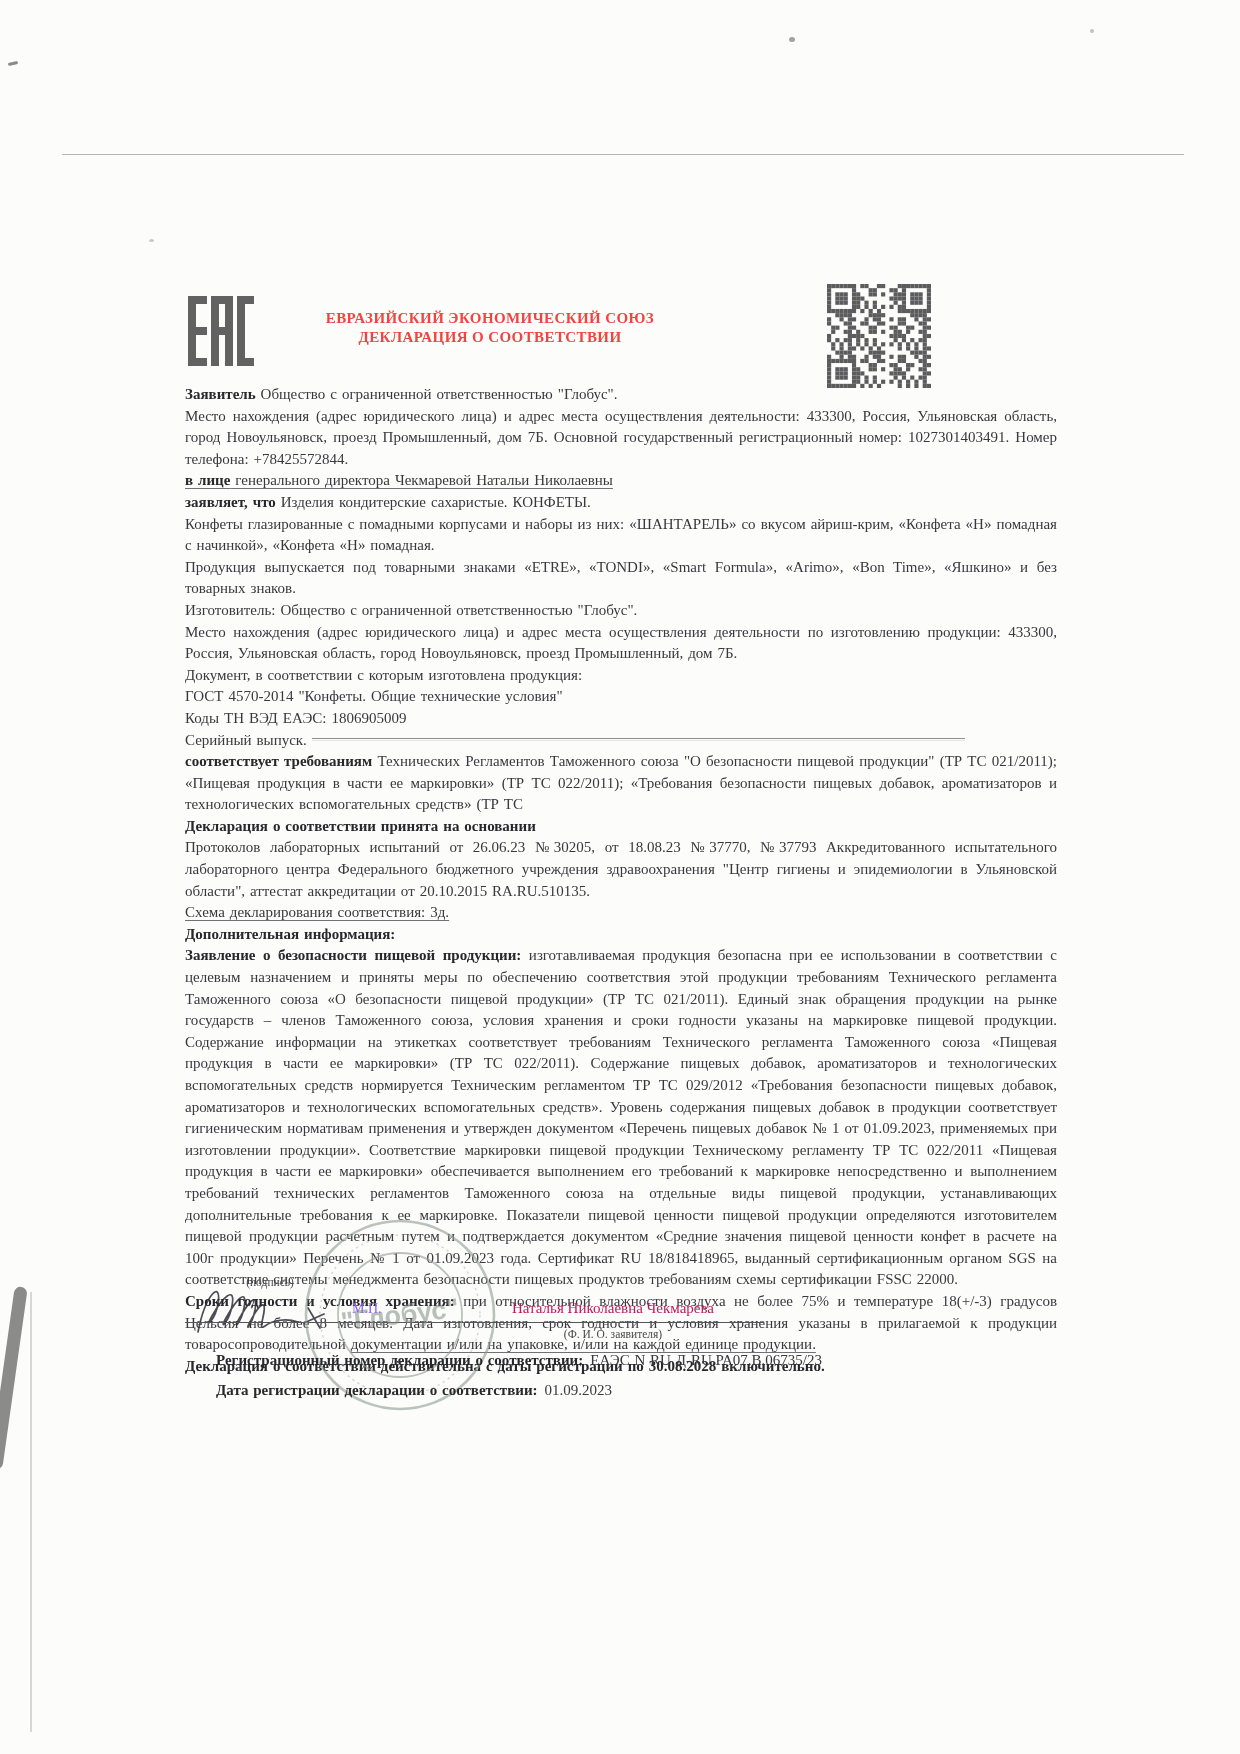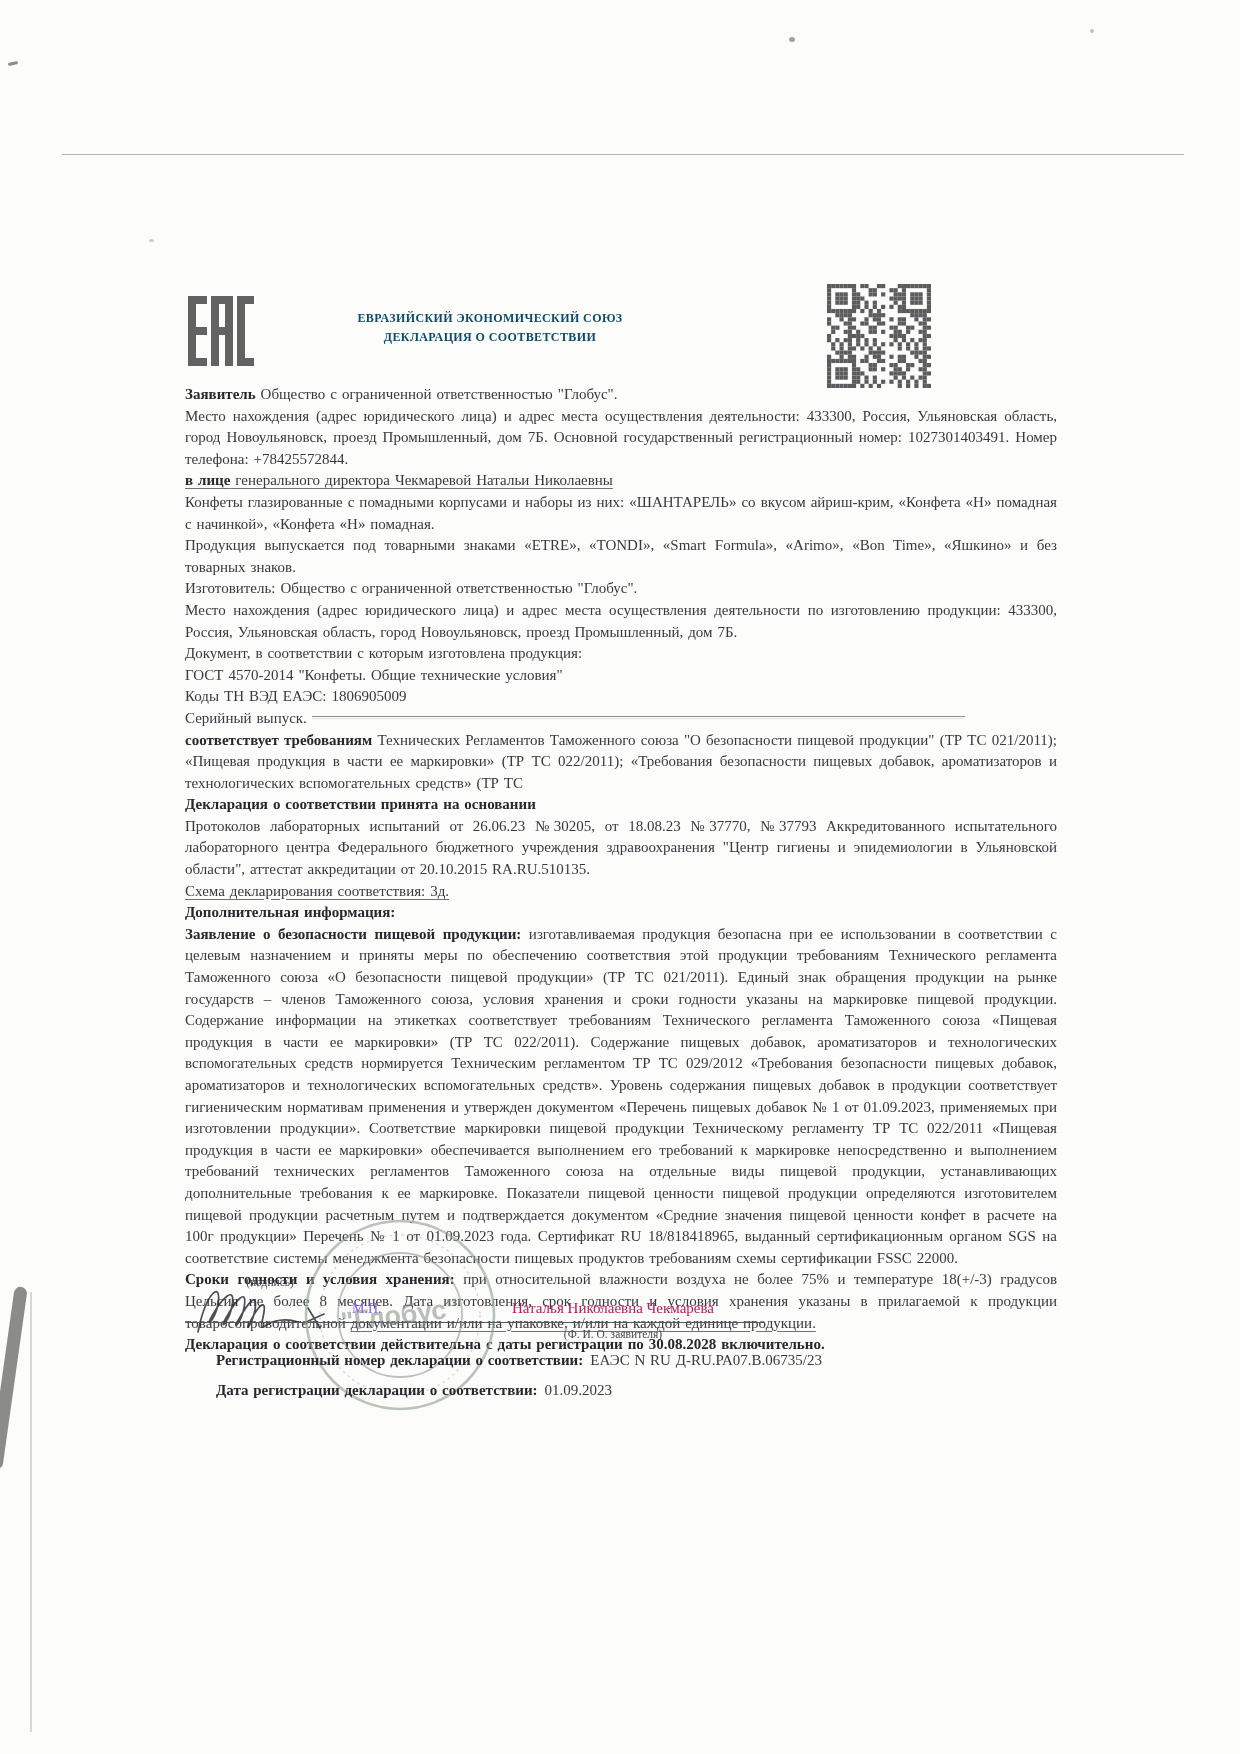--- a/index.html
+++ b/index.html
@@ -5,21 +5,21 @@
   html,body{margin:0;padding:0;background:#ffffff;}
   body{width:1240px;height:1754px;overflow:hidden;position:relative;
        font-family:"Liberation Serif", serif;}
   #page{position:absolute;inset:0;background:#fcfcfa;}
 
   .topline{position:absolute;left:62px;top:154px;width:1122px;height:0;
            border-top:1.6px solid #b4b4b2;}
 
   .eac{position:absolute;left:188px;top:296px;width:66px;height:70px;opacity:.88;}
   .titles{position:absolute;left:255px;top:309px;width:470px;text-align:center;
-          color:#0c4a6e;font-weight:bold;font-size:12px;line-height:19px;letter-spacing:.4px;}
+          color:#ef4444;font-weight:bold;font-size:15px;line-height:19px;letter-spacing:.4px;}
   #qr{position:absolute;left:827px;top:284px;width:104px;height:104px;}
 
   .content{position:absolute;left:185px;top:384px;width:872px;
            font-size:15px;line-height:21.6px;color:#38383e;word-spacing:1.2px;}
   .para{margin:0;}
   .j{text-align:justify;}
   .b{font-weight:bold;color:#27272c;}
   .bold-line{font-weight:bold;color:#27272c;}
   .u{text-decoration:underline;text-underline-offset:2.5px;text-decoration-color:#70707a;}
   .rule-row{display:flex;width:780px;align-items:center;}
@@ -404,20 +404,21 @@
       <rect x="76" y="96" width="4" height="4" fill="#5c5c5e"></rect>
       <rect x="84" y="96" width="4" height="4" fill="#5c5c5e"></rect>
       <rect x="92" y="96" width="4" height="4" fill="#5c5c5e"></rect>
       <rect x="96" y="96" width="4" height="4" fill="#5c5c5e"></rect>
     </svg>
 
   <div class="content">
     <p class="para"><span class="b">Заявитель</span><span> Общество с ограниченной ответственностью "Глобус".</span></p>
     <p class="para j">Место нахождения (адрес юридического лица) и адрес места осуществления деятельности: 433300, Россия, Ульяновская область, город Новоульяновск, проезд Промышленный, дом 7Б. Основной государственный регистрационный номер: 1027301403491. Номер телефона: +78425572844.</p>
     <p class="para"><span class="u"><span class="b">в лице</span><span> генерального директора Чекмаревой Натальи Николаевны</span></span></p>
+    <p class="para"><span class="b">заявляет, что</span><span> Изделия кондитерские сахаристые. КОНФЕТЫ.</span></p>
     <p class="para j">Конфеты глазированные с помадными корпусами и наборы из них: «ШАНТАРЕЛЬ» со вкусом айриш-крим, «Конфета «Н» помадная с начинкой», «Конфета «Н» помадная.</p>
     <p class="para j">Продукция выпускается под товарными знаками «ETRE», «TONDI», «Smart Formula», «Arimo», «Bon Time», «Яшкино» и без товарных знаков.</p>
     <p class="para">Изготовитель: Общество с ограниченной ответственностью "Глобус".</p>
     <p class="para j">Место нахождения (адрес юридического лица) и адрес места осуществления деятельности по изготовлению продукции: 433300, Россия, Ульяновская область, город Новоульяновск, проезд Промышленный, дом 7Б.</p>
     <p class="para">Документ, в соответствии с которым изготовлена продукция:</p>
     <p class="para">ГОСТ 4570-2014 "Конфеты. Общие технические условия"</p>
     <p class="para">Коды ТН ВЭД ЕАЭС: 1806905009</p>
     <p class="para rule-row">
         <span>Серийный выпуск.</span>
         <span class="fill"></span>

